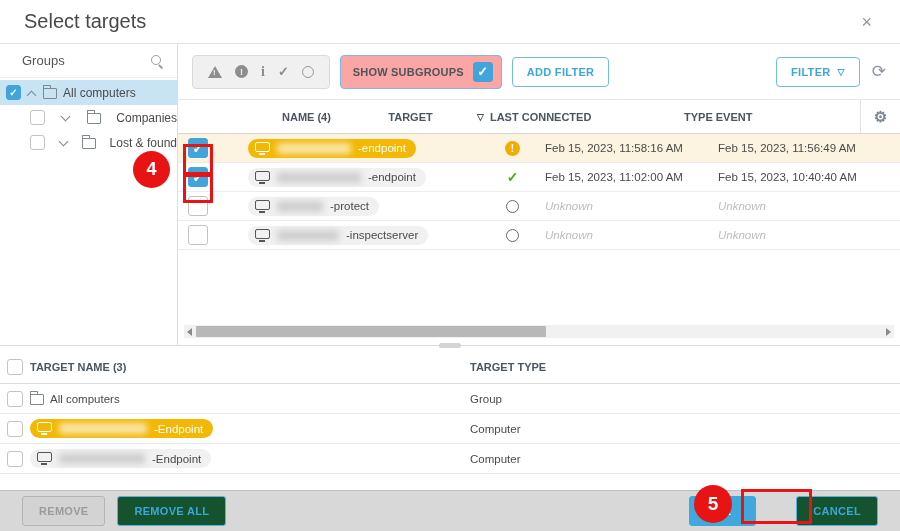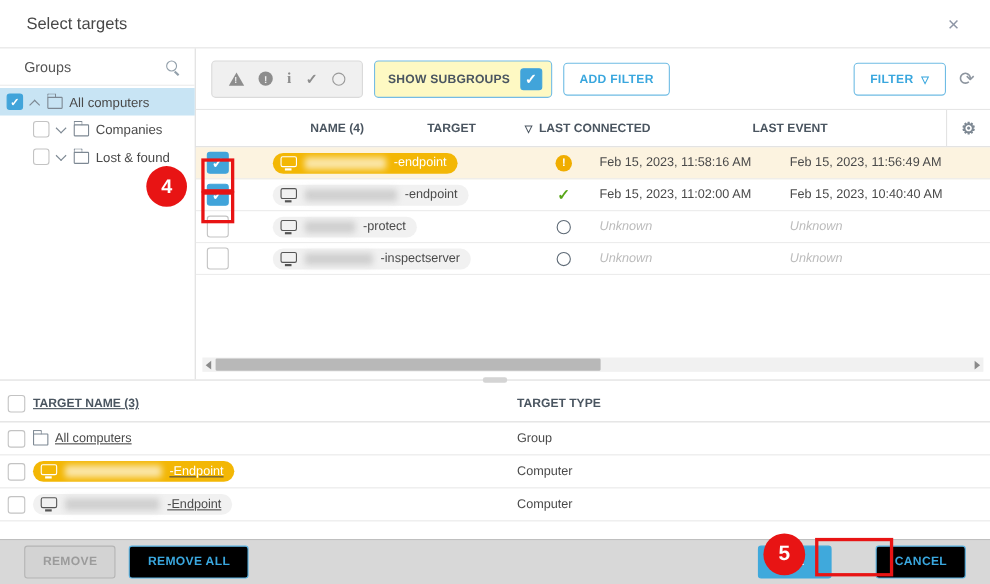--- a/index.html
+++ b/index.html
@@ -2,37 +2,37 @@
 <html><head>
 <meta charset="utf-8">
 <style>
   * { margin:0; padding:0; box-sizing:border-box; }
   html,body { background:#fff; }
   body { font-family:"Liberation Sans", sans-serif; color:#4a4a4a; }
   .dialog { position:relative; width:900px; height:531px; background:#fff; overflow:hidden; display:flex; flex-direction:column; }
 
   
   .titlebar { height:44px; flex:0 0 44px; display:flex; align-items:center; padding:0 24px; border-bottom:1px solid #e3e3e3; }
-  .title { font-size:15px; color:#484848; flex:1; }
+  .title { font-size:20px; color:#484848; flex:1; }
   .close { font-size:18px; color:#8d95a5; cursor:pointer; line-height:1; padding:2px 4px; }
 
   
   .main { flex:0 0 301px; display:flex; min-height:0; }
 
   
   .sidebar { width:178px; flex:0 0 178px; border-right:1px solid #dedede; display:flex; flex-direction:column; }
   .sb-head { height:34px; display:flex; align-items:center; padding:0 14px 0 22px; border-bottom:1px solid #ececec; }
   .sb-title { flex:1; font-size:13px; color:#555; }
   .search-ico { position:relative; width:14px; height:14px; }
   .search-ico::before { content:""; position:absolute; left:2px; top:1px; width:8px; height:8px; border:1.5px solid #93a0ab; border-radius:50%; }
   .search-ico::after { content:""; position:absolute; left:10px; top:10px; width:5px; height:1.5px; background:#93a0ab; transform:rotate(45deg); transform-origin:left center; }
   .tree { padding-top:2px; }
   .tree-row { height:25px; display:flex; align-items:center; gap:6px; padding-left:6px; font-size:12px; color:#4a4a4a; cursor:pointer; }
   .tree-row.sel { background:#c8e4f4; }
-  .tree-row.lvl1 { padding-left:30px; }
+  .tree-row.lvl1 { padding-left:30px;justify-content:space-between; }
   .chev { width:10px; height:10px; flex:0 0 10px; position:relative; }
   .chev::before { content:""; position:absolute; left:1px; top:3px; width:6px; height:6px; border-right:1.5px solid #7d8893; border-bottom:1.5px solid #7d8893; }
   .chev.up::before { transform:rotate(-135deg); top:4px; }
   .chev.down::before { transform:rotate(45deg); top:0px; }
   .folder { width:14px; height:11px; flex:0 0 14px; position:relative; border:1.3px solid #7d8893; border-radius:1px; margin-top:2px; }
   .folder::before { content:""; position:absolute; left:-1px; top:-4px; width:6px; height:3px; border:1.3px solid #7d8893; border-bottom:none; border-radius:1px 1px 0 0; }
 
   
   .cb { display:inline-block; background:#fff; border:1px solid #c3c3c3; border-radius:3px; position:relative; flex:none; }
   .cb.checked { background:#41a4da; border-color:#41a4da; }
@@ -46,21 +46,21 @@
   .toolbar { flex:0 0 56px; display:flex; align-items:center; padding:0 10px 0 14px; gap:10px; border-bottom:1px solid #e6e6e6; }
   .sev-box { display:flex; align-items:center; gap:13px; background:#f0f0f0; border:1px solid #dadada; border-radius:4px; padding:9px 15px; }
   .tri { width:0; height:0; border-left:7px solid transparent; border-right:7px solid transparent; border-bottom:12px solid #8d8d8d; position:relative; }
   .tri::after { content:"!"; position:absolute; left:-2px; top:2px; color:#f0f0f0; font-size:8px; font-weight:bold; }
   .errc { width:13px; height:13px; border-radius:50%; background:#8d8d8d; position:relative; }
   .errc::after { content:"!"; position:absolute; inset:0; display:flex; align-items:center; justify-content:center; color:#f0f0f0; font-size:9px; font-weight:bold; }
   .info-i { font-family:"Liberation Serif", serif; font-weight:bold; font-size:14px; color:#8d8d8d; line-height:1; }
   .chk-g { color:#8d8d8d; font-size:13px; font-weight:bold; line-height:1; }
   .circ-g { width:12px; height:12px; border:1.5px solid #9a9a9a; border-radius:50%; }
 
-  .toggle-box { display:flex; align-items:center; gap:9px; background:#fef9c3; border:1px solid #74bce5; border-radius:4px; padding:6px 8px 6px 12px; cursor:pointer; }
+  .toggle-box { display:flex; align-items:center; gap:9px; background:#fca5a5; border:1px solid #74bce5; border-radius:4px; padding:6px 8px 6px 12px; cursor:pointer; }
   .toggle-box .lbl { font-size:11px; font-weight:bold; color:#4a5560; letter-spacing:.2px; }
   .btn-line { background:#fff; border:1px solid #6fbce4; border-radius:4px; color:#3aa7de; font-size:11px; font-weight:bold; padding:8px 14px; letter-spacing:.3px; cursor:pointer; display:flex; align-items:center; gap:7px; }
   .spacer { flex:1; }
   .caret { font-size:9px; color:#3aa7de; }
   .refresh { font-size:17px; color:#8d959f; margin:0 4px 0 2px; cursor:pointer; }
 
   
   .thead { flex:0 0 34px; display:flex; align-items:center; border-bottom:1px solid #d7d7d7; font-size:11px; font-weight:bold; color:#4a5560;gap:34px; }
   .c-check { width:30px; flex:0 0 30px; display:flex; justify-content:flex-end; }
   .c-name { flex:1; padding-left:40px; min-width:0; }
@@ -97,29 +97,29 @@
   .hs-thumb { position:absolute; left:12px; top:1px; bottom:1px; width:350px; background:#b8b8b8; border-radius:1px; cursor:grab; }
 
   
   .splitter { flex:0 0 6px; border-top:1px solid #dcdcdc; display:flex; justify-content:center; background:#fff; }
   .split-handle { width:22px; height:5px; background:#d4d4d4; border-radius:2px; margin-top:-3px; cursor:row-resize; }
 
   
   .bottom { flex:0 0 139px; display:flex; flex-direction:column; }
   .b-head { flex:0 0 33px; display:flex; align-items:center; border-bottom:1px solid #dcdcdc; font-size:11px; font-weight:bold; color:#4a5560; }
   .b-check { width:30px; flex:0 0 30px; display:flex; justify-content:center; }
-  .b-name { flex:1; display:flex; align-items:center; gap:6px; min-width:0;text-decoration:underline; }
+  .b-name { flex:1; display:flex; align-items:center; gap:6px; min-width:0; }
   .b-type { width:430px; flex:0 0 430px; }
   .b-row { flex:0 0 30px; display:flex; align-items:center; border-bottom:1px solid #e8e8e8; font-size:11.5px; cursor:pointer; }
 
   
   .footer { flex:0 0 41px; background:#d8d8d8; border-top:1px solid #bfbfbf; display:flex; align-items:center; padding:0 22px; gap:12px; }
   .btn { font-size:11px; font-weight:bold; letter-spacing:.3px; border-radius:3px; padding:8px 16px; cursor:pointer; }
   .btn.disabled { background:#d3d3d3; border:1px solid #b4b4b4; color:#9b9b9b; cursor:default; }
-  .btn.outline { background:#000000; border:1px solid #59b2e1; color:#3aa7de; }
+  .btn.outline { background:#14532d; border:1px solid #59b2e1; color:#3aa7de; }
   .btn.primary { background:#3fa9dc; border:1px solid #3fa9dc; color:#fff; padding:8px 24px; }
 
   
   .anno { position:absolute; pointer-events:none; }
   .anno-rect { border:3px solid #e81414; }
   .anno-circle { background:#e81414; border-radius:50%; color:#fff; font-weight:bold; display:flex; align-items:center; justify-content:center; }
 </style>
 </head>
 <body>
 
@@ -182,21 +182,21 @@
       </div>
 
       <div class="thead">
         <div class="c-check"></div>
         <div class="c-name">NAME (4)</div>
         <div class="c-status">TARGET</div>
         <div class="c-conn">
           <span class="sort">▽</span>
           <span>LAST CONNECTED</span>
         </div>
-        <div class="c-event">LAST EVENT</div>
+        <div class="c-event">TYPE EVENT</div>
         <div class="c-gear">
             <span class="gear">⚙</span>
           </div>
       </div>
 
       <div class="trow hl">
         <div class="c-check">
             <span class="cb cb20 checked"></span>
           </div>
         <div class="c-name"><span class="pill yellow">

